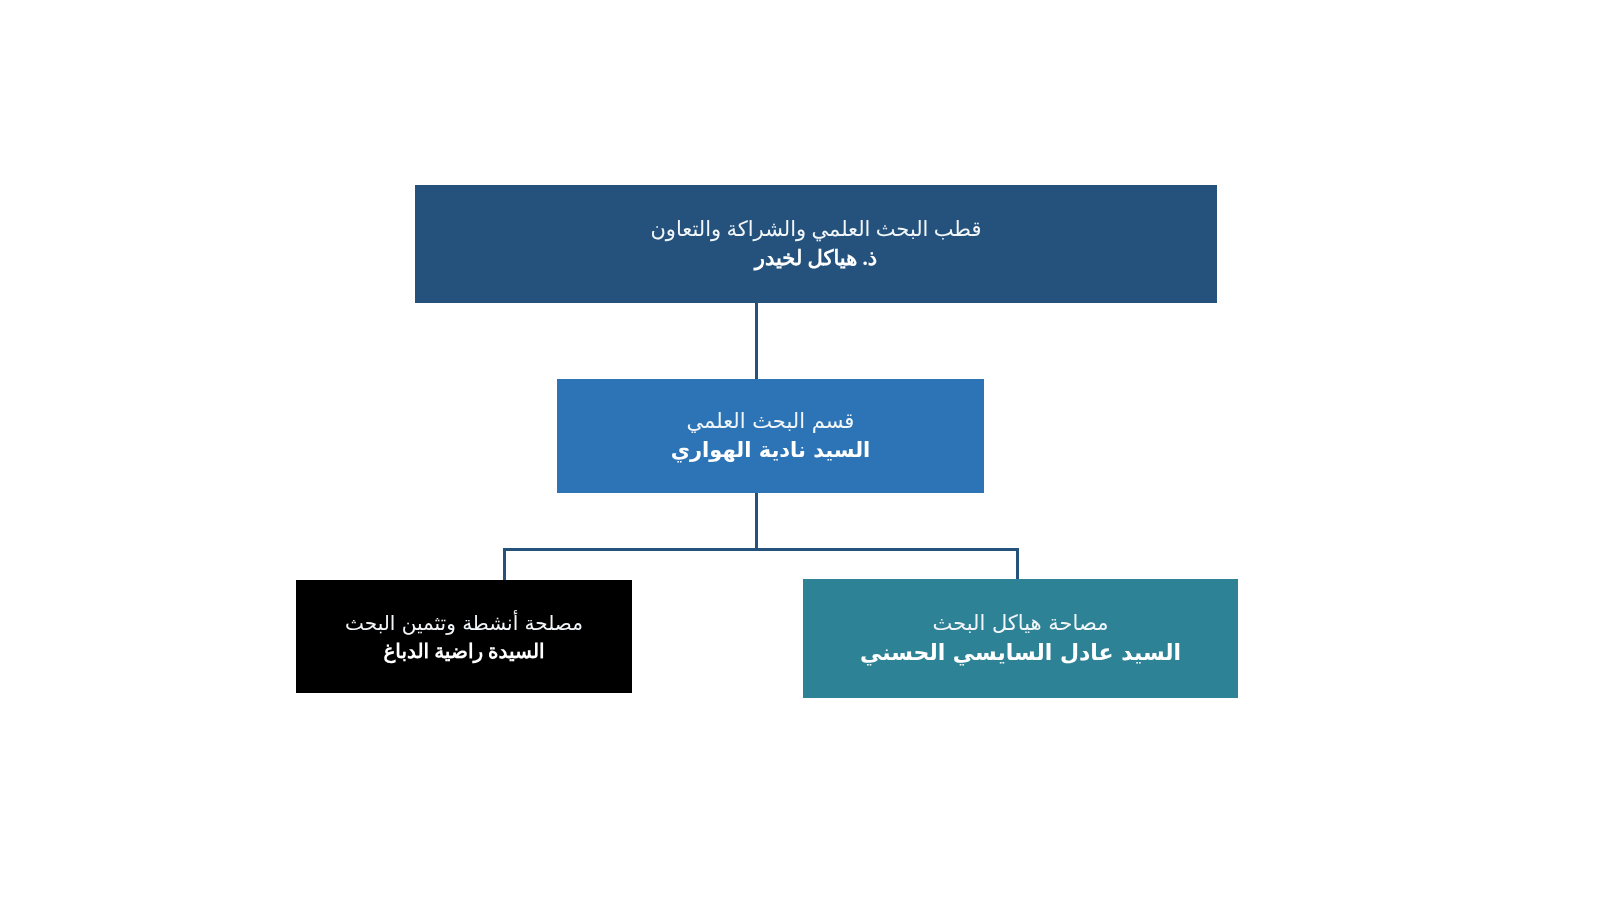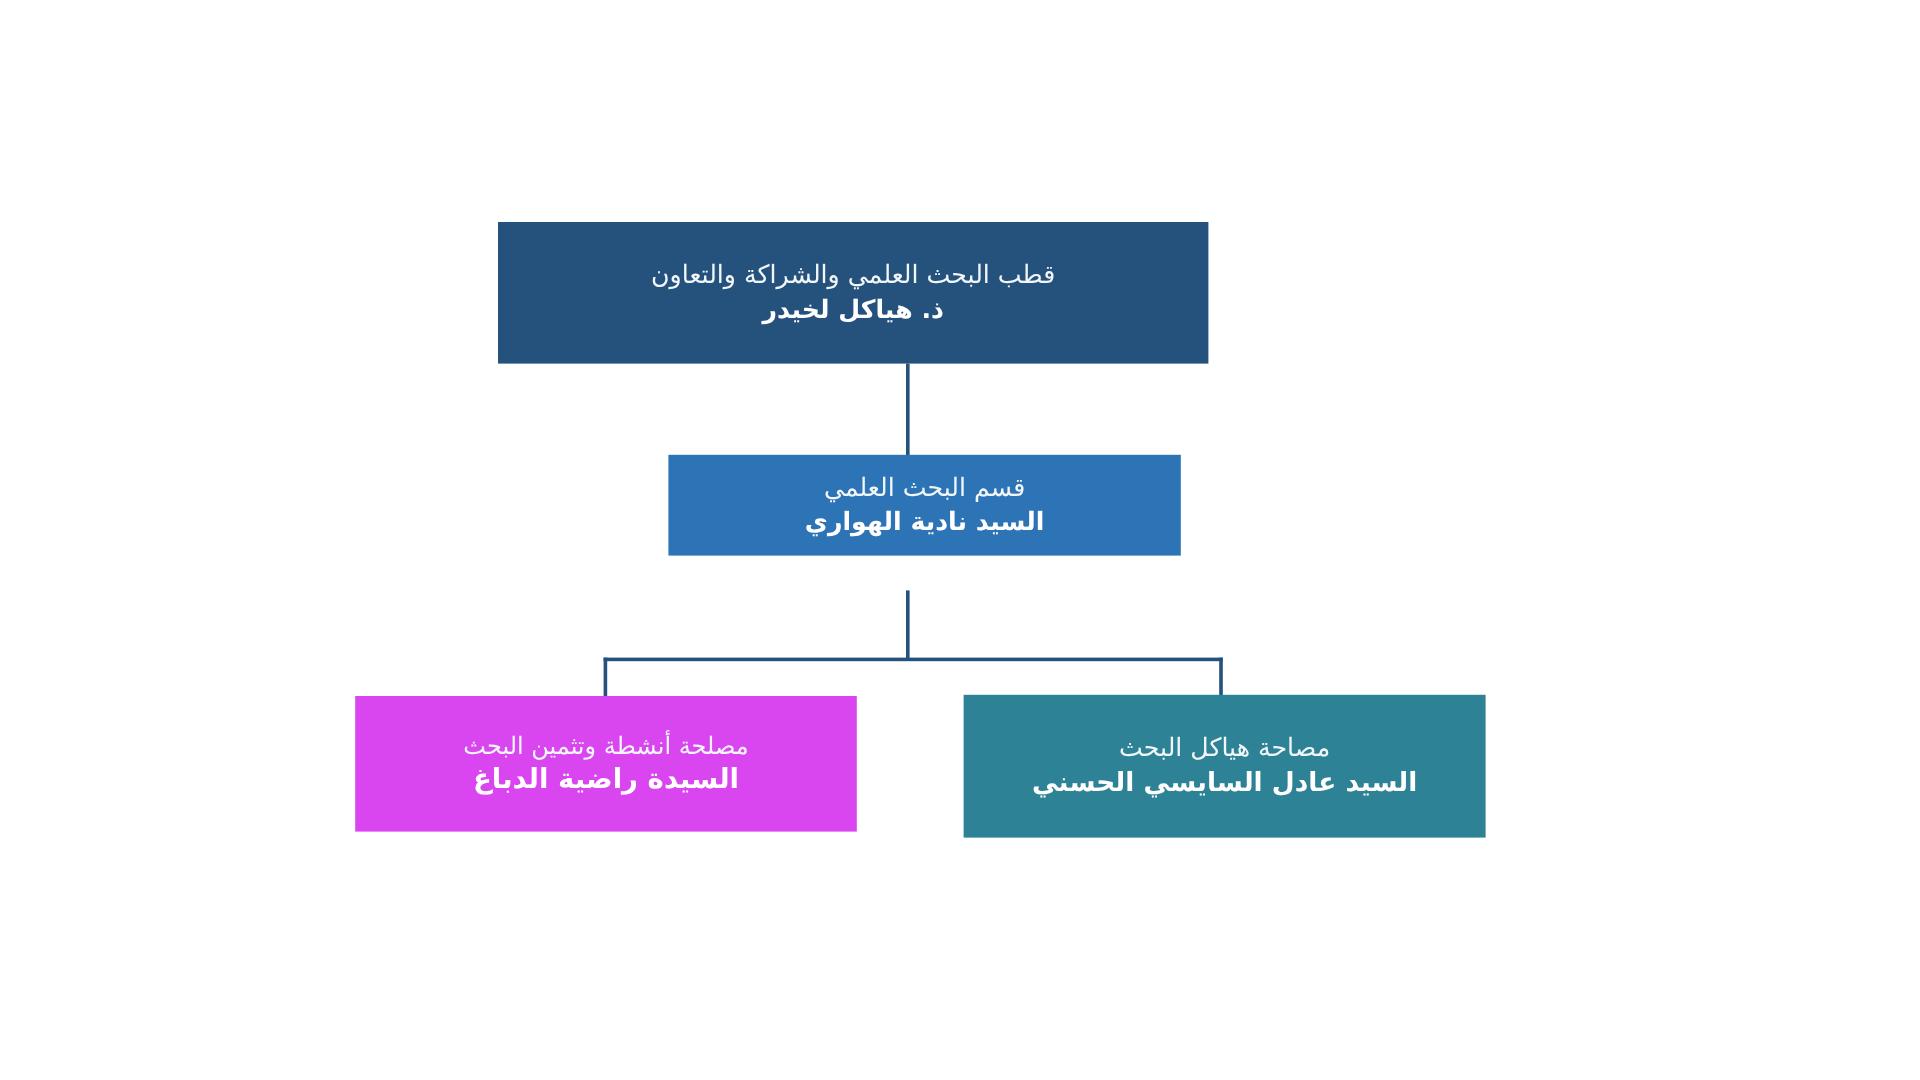--- a/index.html
+++ b/index.html
@@ -51,41 +51,42 @@
     font-size: 21px;
     font-weight: 700;
     color: #ffffff;
     white-space: nowrap;
     margin-top: 2px;
   }
 
   
   #node-root {
     left: 415px;  top: 185px;
-    width: 592px; height: 118px;
+    width: 802px; height: 118px;
     background: #24527c;
+    font-family: Liberation Serif, serif;
   }
   #node-root .title  { font-size: 21px; }
   #node-root .person { font-size: 21px; }
 
   #node-dept {
     left: 557px;  top: 379px;
-    width: 427px; height: 84px;
+    width: 427px; height: 114px;
     background: #2c74b5;
   }
   #node-dept .title  { font-size: 21px; }
   #node-dept .person { font-size: 21px; }
 
   #node-service-activities {
     left: 296px;  top: 580px;
-    width: 418px; height: 113px;
-    background: #d946ef;
+    width: 336px; height: 113px;
+    background: #000000;
   }
   #node-service-activities .title  { font-size: 20px; }
-  #node-service-activities .person { font-size: 23px; }
+  #node-service-activities .person { font-size: 20px; font-family: Liberation Serif, serif; }
 
   #node-service-structures {
     left: 803px;  top: 579px;
     width: 435px; height: 119px;
     background: #2d8296;
   }
   #node-service-structures .title  { font-size: 21px; }
   #node-service-structures .person { font-size: 22px; }
 </style>
 </head>

